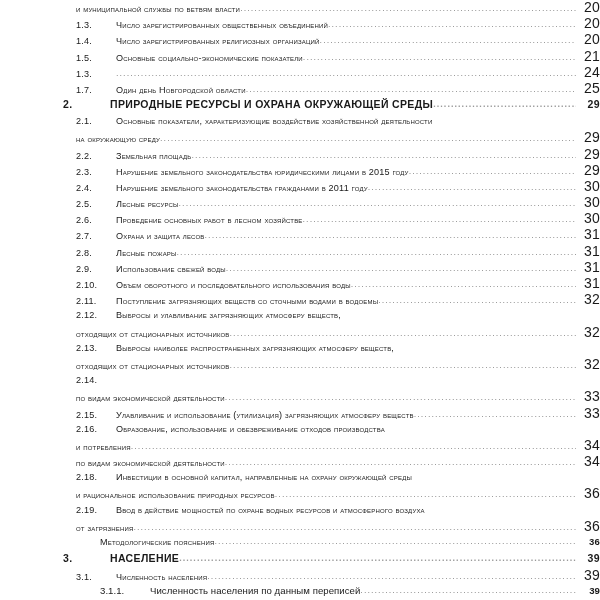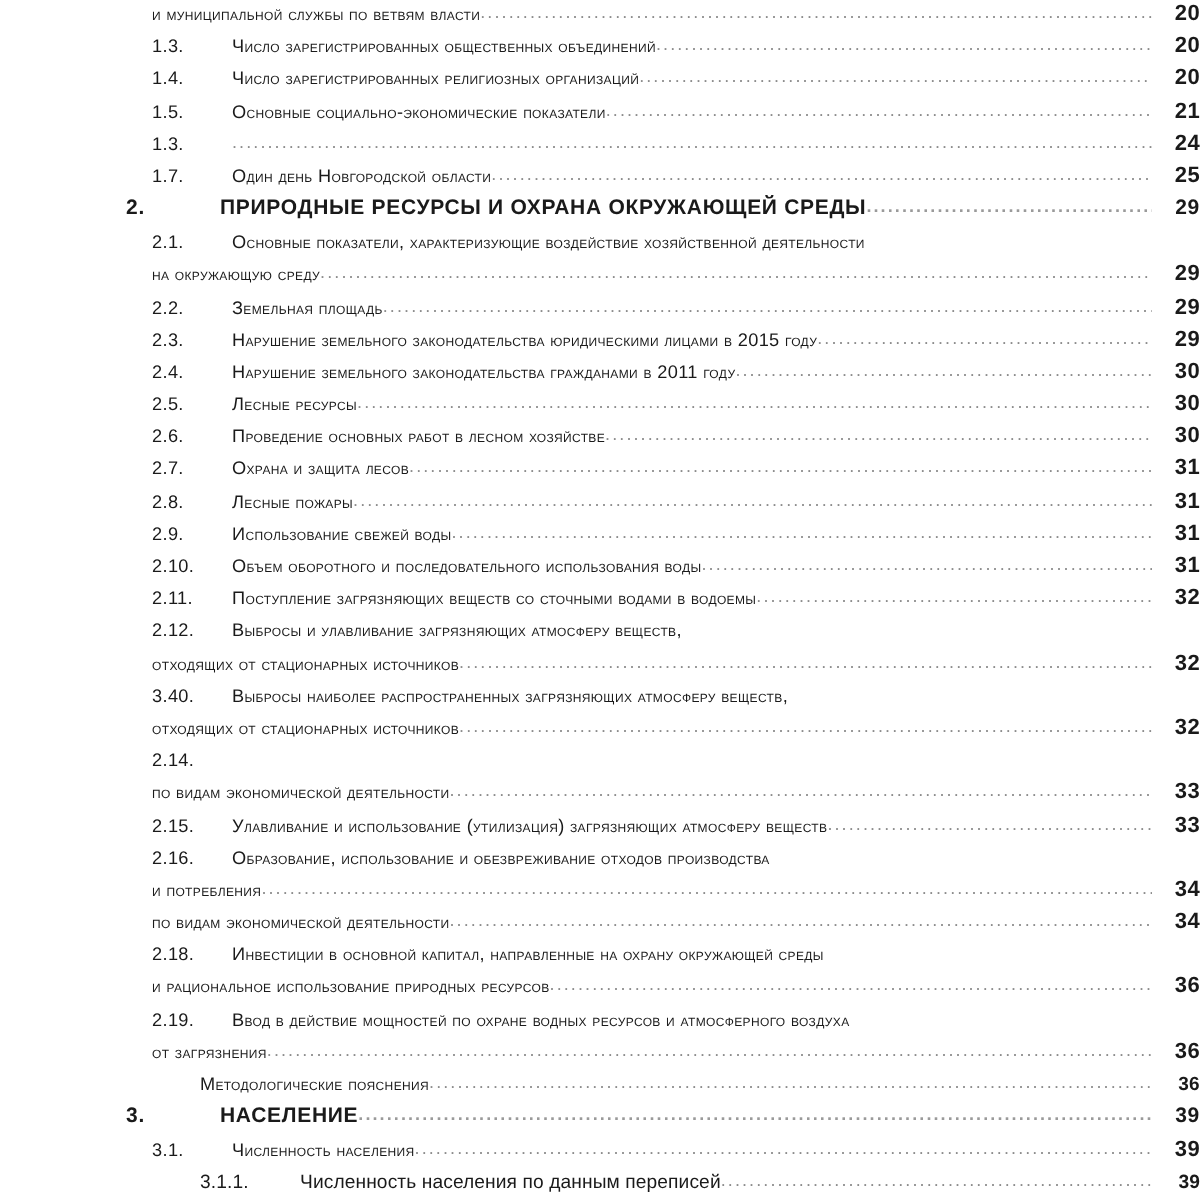--- a/index.html
+++ b/index.html
@@ -77,21 +77,21 @@
   
   .lv2 {
     font-size: 9.1px;
     font-variant: small-caps;
     letter-spacing: 0.18px;
     height: 16.2px;
     line-height: 16.2px;
     padding-left: 76px;
   }
   .lv2 .num   { width: 40px; font-variant: normal; }
-  .lv2 .page  { width: 22px; font-weight: bold; font-variant: normal; font-size: 11px;}
+  .lv2 .page  { width: 22px; font-weight: normal; font-variant: normal; font-size: 14px;}
 
   
   .lv2.cont {
   }
   .lv2.cont .num { width: 0; }
 
   
   .nopage .leader::after { content: ""; }
   .nopage .page { width: 0; padding-left: 0; }
 
@@ -244,21 +244,21 @@
       <span class="leader"></span>
       <span class="page"></span>
     </div>
     <div class="line lv2 cont">
       <span class="num"></span>
       <span class="title">отходящих от стационарных источников</span>
       <span class="leader"></span>
       <span class="page">32</span>
     </div>
     <div class="line lv2 nopage">
-      <span class="num">3.40.</span>
+      <span class="num">2.13.</span>
       <span class="title">Выбросы наиболее распространенных загрязняющих  атмосферу веществ,</span>
       <span class="leader"></span>
       <span class="page"></span>
     </div>
     <div class="line lv2 cont">
       <span class="num"></span>
       <span class="title">отходящих от стационарных источников</span>
       <span class="leader"></span>
       <span class="page">32</span>
     </div>

